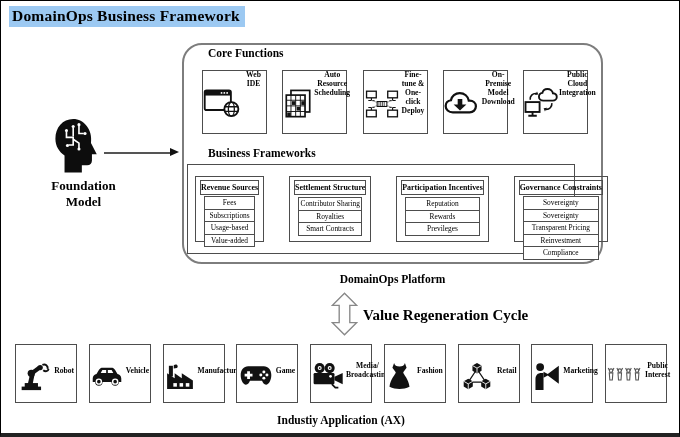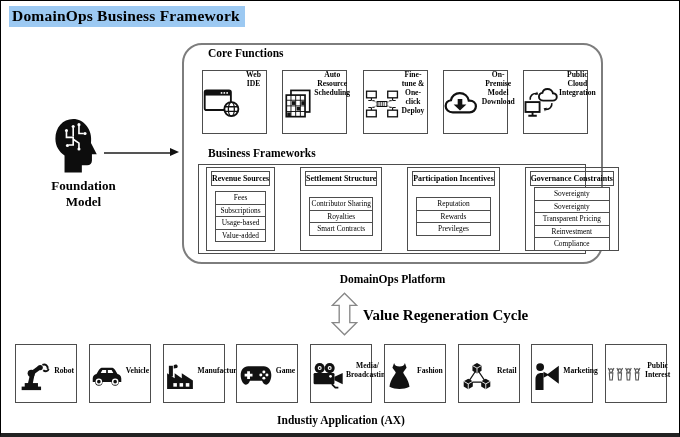--- a/index.html
+++ b/index.html
@@ -25,22 +25,22 @@
   #platform { left:181px; top:42px; width:421px; height:221px;
     border:2px solid #7d7d7d; border-radius:20px; background:#fff; }
   #cf-title { left:24px; top:2px; font-size:11.5px; font-weight:bold; }
   #cf-row { left:18px; top:25px; width:386px; height:64px; display:flex; justify-content:space-between; }
   .cf-box { width:65px; height:64px; border:1px solid #4d4d4d; background:#fff;
     display:flex; flex-direction:row; }
   .cf-icon { flex:1; display:flex; align-items:center; justify-content:center; padding-top:3px; }
   .cf-label { font-size:7.6px; font-weight:bold; text-align:center; line-height:1.18;
     margin-bottom:4px; padding:0 1px; }
   #bf-title { left:24px; top:102px; font-size:11.5px; font-weight:bold; }
-  #bf-outer { left:14px; top:119px; width:388px; height:90px; border:1px solid #4d4d4d;
-    display:flex; gap:25px; padding:2px 7px; }
+  #bf-outer { left:3px; top:119px; width:388px; height:90px; border:1px solid #4d4d4d;
+    display:flex; gap:25px; padding:11px 7px; }
   .bf-col { flex:1; border:1px solid #4d4d4d; display:flex; flex-direction:column; padding:3px 4px; }
   .bf-head { border:1px solid #4d4d4d; font-size:7.9px; font-weight:bold; text-align:center;
     padding:2px 0; white-space:nowrap; }
   .bf-items { flex:1; display:flex; flex-direction:column; justify-content:center; margin:2px 4px 1px; }
   .bf-item { border:1px solid #4d4d4d; font-size:7.4px; text-align:center;
     padding:1px 0 1.5px; margin-top:-1px; background:#fff; white-space:nowrap; }
   #platform-label { left:181px; top:272px; width:421px; text-align:center;
     font-size:11.5px; font-weight:bold; }
   
   #cycle-arrow { left:330px; top:291px; width:27px; height:45px; }

